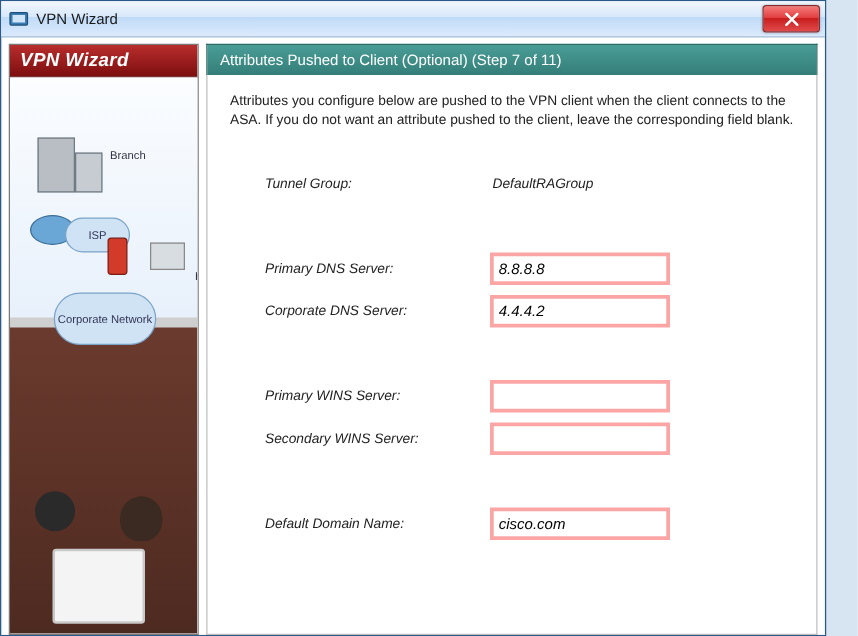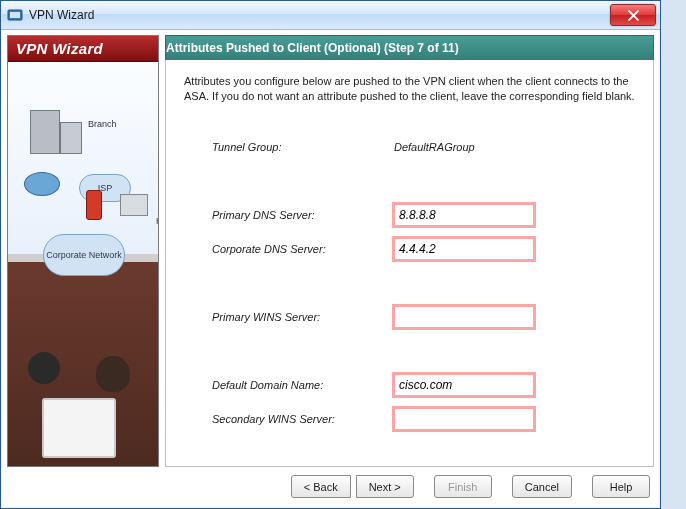--- a/index.html
+++ b/index.html
@@ -17,37 +17,37 @@
   
   .sidebar{width:152px;flex:0 0 152px;border:1px solid #7a7a7a;background:#fff;box-sizing:border-box;display:flex;flex-direction:column;overflow:hidden;}
   .sidebar-header{background:linear-gradient(to bottom,#b92d2d,#7d0e0e);color:#fff;font-weight:bold;font-style:italic;font-size:15px;padding:4px 8px;border-bottom:1px solid #5a0a0a;font-family:Arial,sans-serif;letter-spacing:.3px;}
   .sidebar-image{flex:1 1 auto;position:relative;background:#eef3f8;overflow:hidden;}
   
   .diag{position:absolute;inset:0;}
   .diag .sky{position:absolute;top:0;left:0;right:0;height:200px;background:linear-gradient(#fbfdff,#e7f0fb);}
   .diag .wall{position:absolute;top:200px;left:0;right:0;bottom:0;background:linear-gradient(#6b3a2e,#4d2a20);}
   .diag .walltop{position:absolute;top:192px;left:0;right:0;height:10px;background:#cfcfcf;}
   .diag .cloud{position:absolute;width:80px;height:40px;background:#cfe3f5;border:1px solid #7aa3c8;border-radius:22px;font-size:9px;color:#335;display:flex;align-items:center;justify-content:center;}
-  .diag .cloud.isp{top:112px;left:71px;width:50px;height:26px;}
+  .diag .cloud.isp{top:112px;left:44px;width:50px;height:26px;}
   .diag .cloud.corp{top:172px;left:35px;}
   .diag .bld{position:absolute;top:48px;left:22px;width:28px;height:42px;background:#b8bec4;border:1px solid #6f7a83;}
   .diag .bld2{position:absolute;top:60px;left:52px;width:20px;height:30px;background:#c6ccd2;border:1px solid #6f7a83;}
   .diag .house{position:absolute;top:132px;left:112px;width:26px;height:20px;background:#d8dde2;border:1px solid #888;}
   .diag .router{position:absolute;top:110px;left:16px;width:34px;height:22px;background:#6aa7d6;border:1px solid #396d98;border-radius:50%;}
   .diag .fire{position:absolute;top:128px;left:78px;width:14px;height:28px;background:#d23a2a;border:1px solid #7a1c12;border-radius:3px;}
   .diag .lbl{position:absolute;font-size:9px;color:#334;}
   .diag .lbl.branch{top:57px;left:80px;}
   .diag .lbl.home{top:154px;left:112px;margin-left:36px;}
   .diag .people{position:absolute;bottom:8px;left:10px;right:10px;height:120px;}
   .diag .monitor{position:absolute;bottom:0;left:24px;width:70px;height:56px;background:#f4f4f4;border:2px solid #c9c9c9;border-radius:3px;}
   .diag .head1{position:absolute;bottom:74px;left:10px;width:32px;height:32px;border-radius:50%;background:#2a2a2a;}
   .diag .head2{position:absolute;bottom:66px;left:78px;width:34px;height:36px;border-radius:50% 50% 46% 46%;background:#3a2a22;}
   
   .main{flex:1 1 auto;margin-left:6px;display:flex;flex-direction:column;min-width:0;}
-  .step-header{background:#3f8f8a;background:linear-gradient(to bottom,#4a9d97,#347e78);color:#fff;font-weight:bold;padding:5px 0;font-size:12px;border:1px solid #2e6b65;border-bottom:none;}
+  .step-header{background:#3f8f8a;background:linear-gradient(to bottom,#4a9d97,#347e78);color:#fff;font-weight:normal;padding:5px 10px;font-size:12px;border:1px solid #2e6b65;border-bottom:none;}
   .step-body{flex:1 1 auto;border:1px solid #bfbfbf;border-top:none;padding:14px 18px 8px 18px;background:#fff;overflow:auto;font-size:11px;color:#222;}
   .instr{line-height:1.35;margin-bottom:26px;}
   .form-area{padding:0 0 0 28px;font-style:italic;}
   .row{display:flex;align-items:center;height:34px;}
   .row.gap{margin-top:34px;}
   .row .lab{width:180px;flex:0 0 180px;}
   .row .val{width:140px;}
   .row input[type=text]{width:130px;height:18px;border:3px solid #fca5a5;padding:1px 4px;font:inherit;font-size:12px;background:#fff;}
   .row .static{padding-left:2px;}
   
@@ -128,42 +128,30 @@
             <div class="row">
               <div class="lab">Corporate DNS Server:</div>
               <div class="val"><input type="text" value="4.4.4.2" style=""></div>
             </div>
 
             <div class="row gap">
               <div class="lab">Primary WINS Server:</div>
               <div class="val"><input type="text" value="" style=""></div>
             </div>
 
+            <div class="row">
+              <div class="lab">Secondary WINS Server:</div>
+              <div class="val"><input type="text" value="" style=""></div>
+            </div>
+
             <div class="row gap">
               <div class="lab">Default Domain Name:</div>
               <div class="val"><input type="text" value="cisco.com" style=""></div>
-            </div>
-
-            <div class="row">
-              <div class="lab">Secondary WINS Server:</div>
-              <div class="val"><input type="text" value="" style=""></div>
             </div>
 
           </div>
         </div>
       </div>
     </div>
 
-    <div class="footer">
-      <div class="btngroup">
-        <button class="pair-left">&lt; Back</button>
-        <button class="pair-right">Next &gt;</button>
-        <span class="sep"></span>
-        <button disabled="">Finish</button>
-        <span class="sep"></span>
-        <button>Cancel</button>
-        <span class="sep"></span>
-        <button>Help</button>
-      </div>
-    </div>
   </div>
 
 </div>
 
 </body></html>

